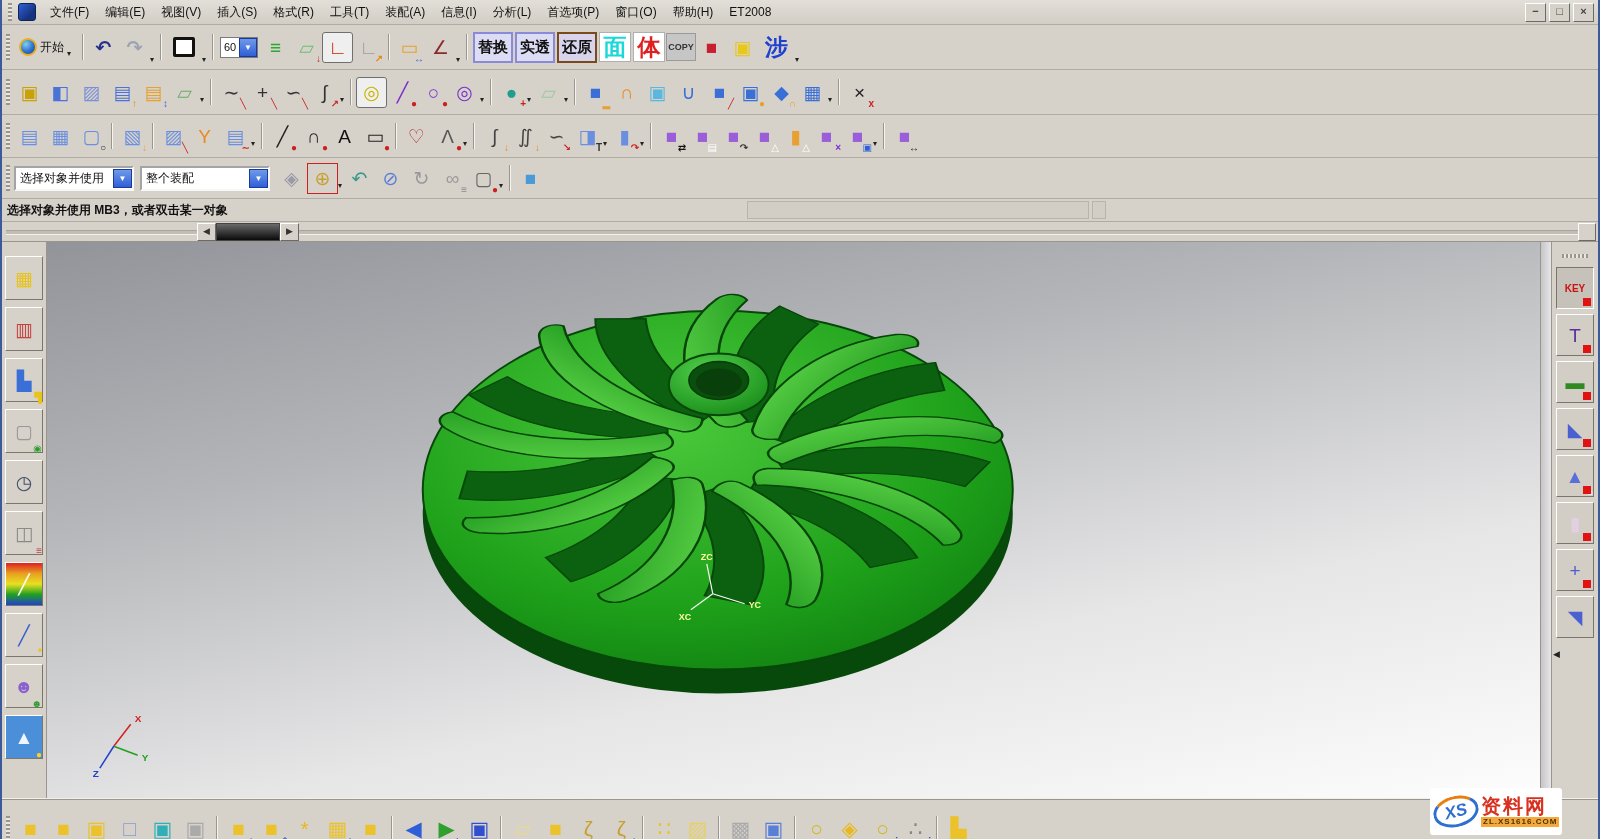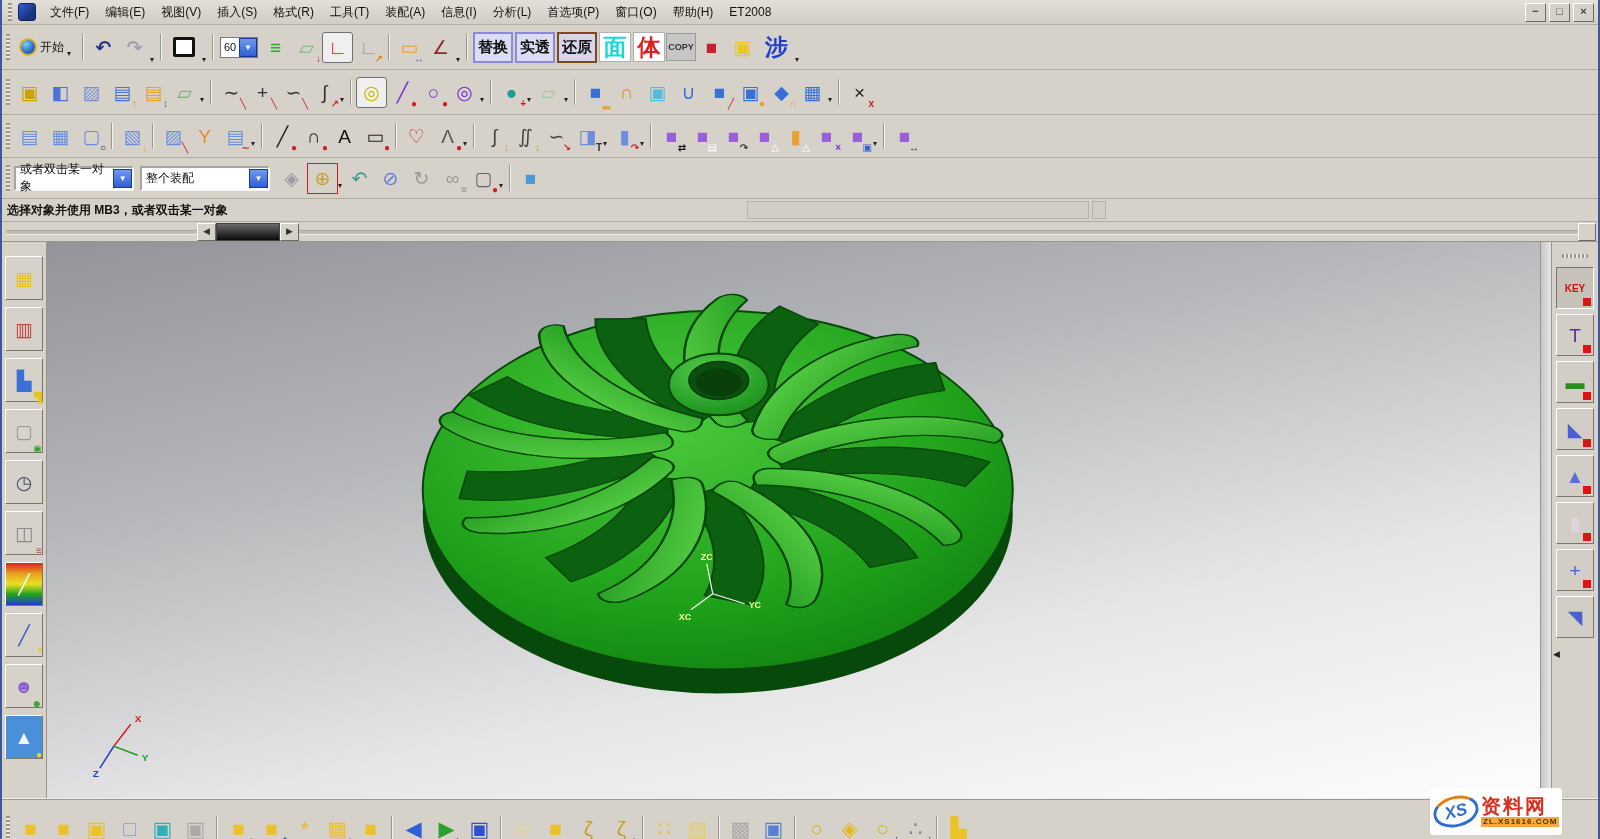--- a/index.html
+++ b/index.html
@@ -407,21 +407,21 @@
       <div class="tbtn">
         <span class="g" style="color: rgb(154, 95, 216);">■</span>
         <span class="b" style="color: rgb(17, 17, 17);">↔</span>
       </div>
     </span>
 </div>
 
 <div class="selbar">
   <span class="handle"></span>
   <div class="field" style="width:112px">
-    <span>或者双击某一对象</span>
+    <span>选择对象并使用</span>
     <span class="fbtn">▼</span>
   </div>
   <div class="field" style="width:122px">
     <span>整个装配</span>
     <span class="fbtn">▼</span>
   </div>
   <span class="stripwrap">
       <div class="tbtn">
         <span class="g" style="color: rgb(154, 154, 168);">◈</span>
       </div>

